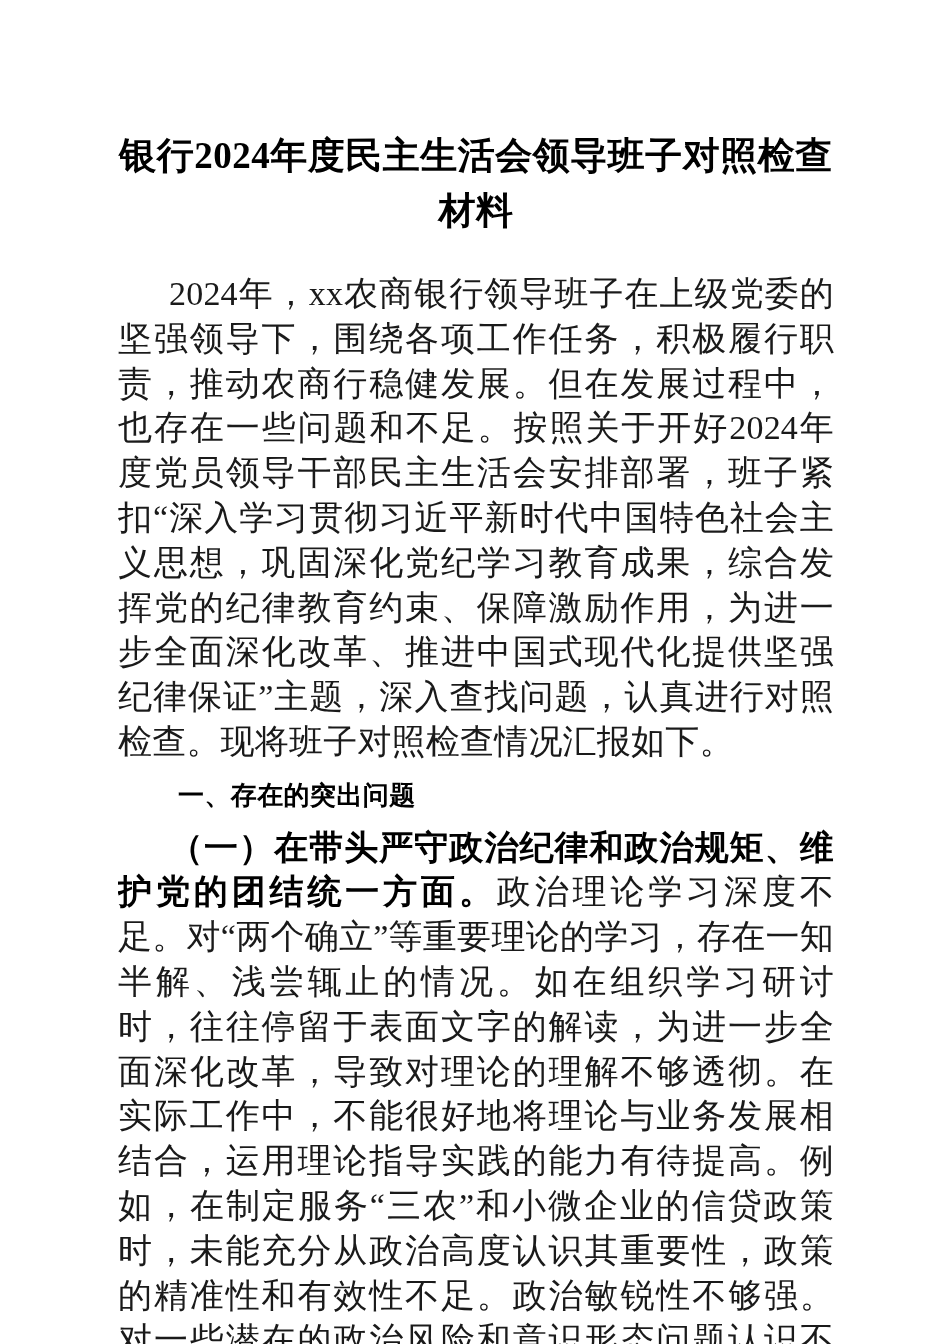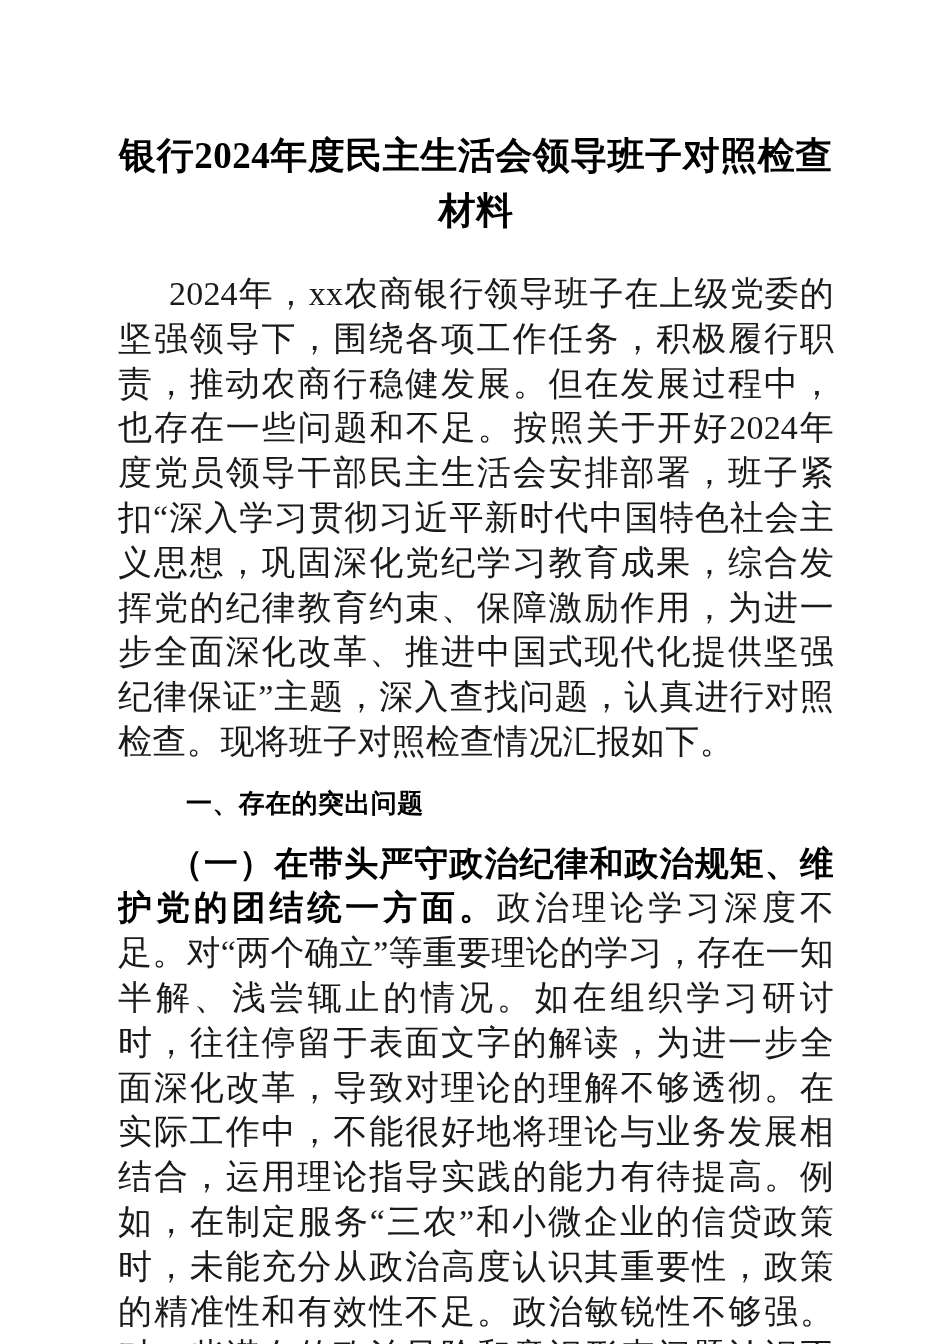--- a/index.html
+++ b/index.html
@@ -62,21 +62,21 @@
   }
 
   
   .lead-bold {
     font-weight: 700;
     color: #000000;
   }
 
   
   h2.section-heading {
-    margin: 16px;
+    margin: 8px;
     font-family: "Liberation Sans", "DejaVu Sans", sans-serif;
     font-weight: 700;
     font-size: 26px;
     line-height: 44.8px;
     text-indent: 52px;            
     color: #000000;
     letter-spacing: 0.4px;
     word-break: break-all;
   }
 

